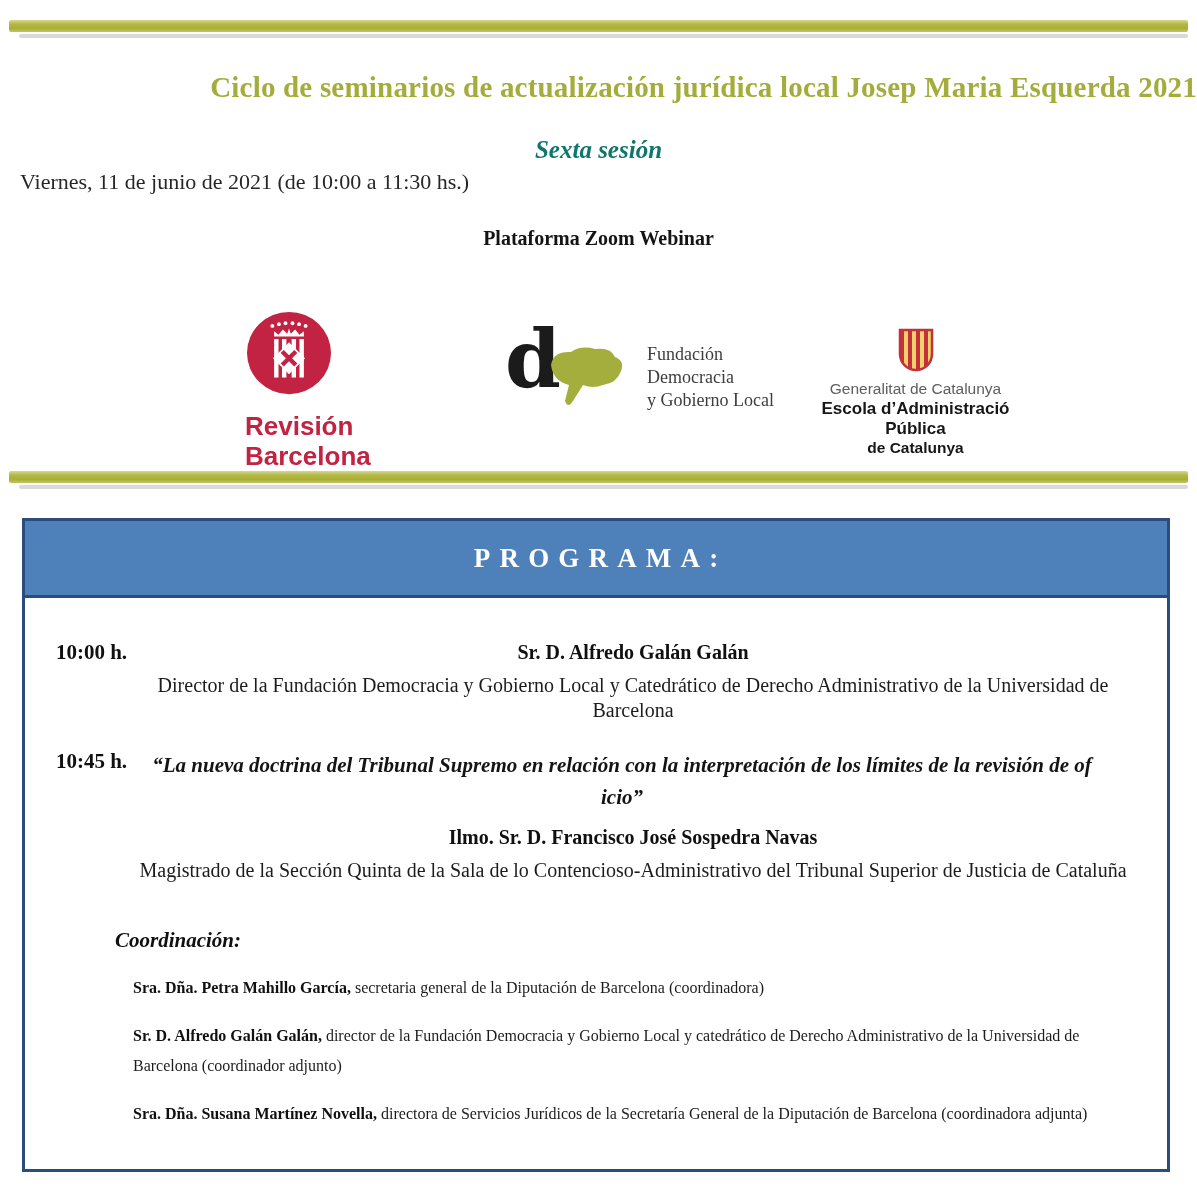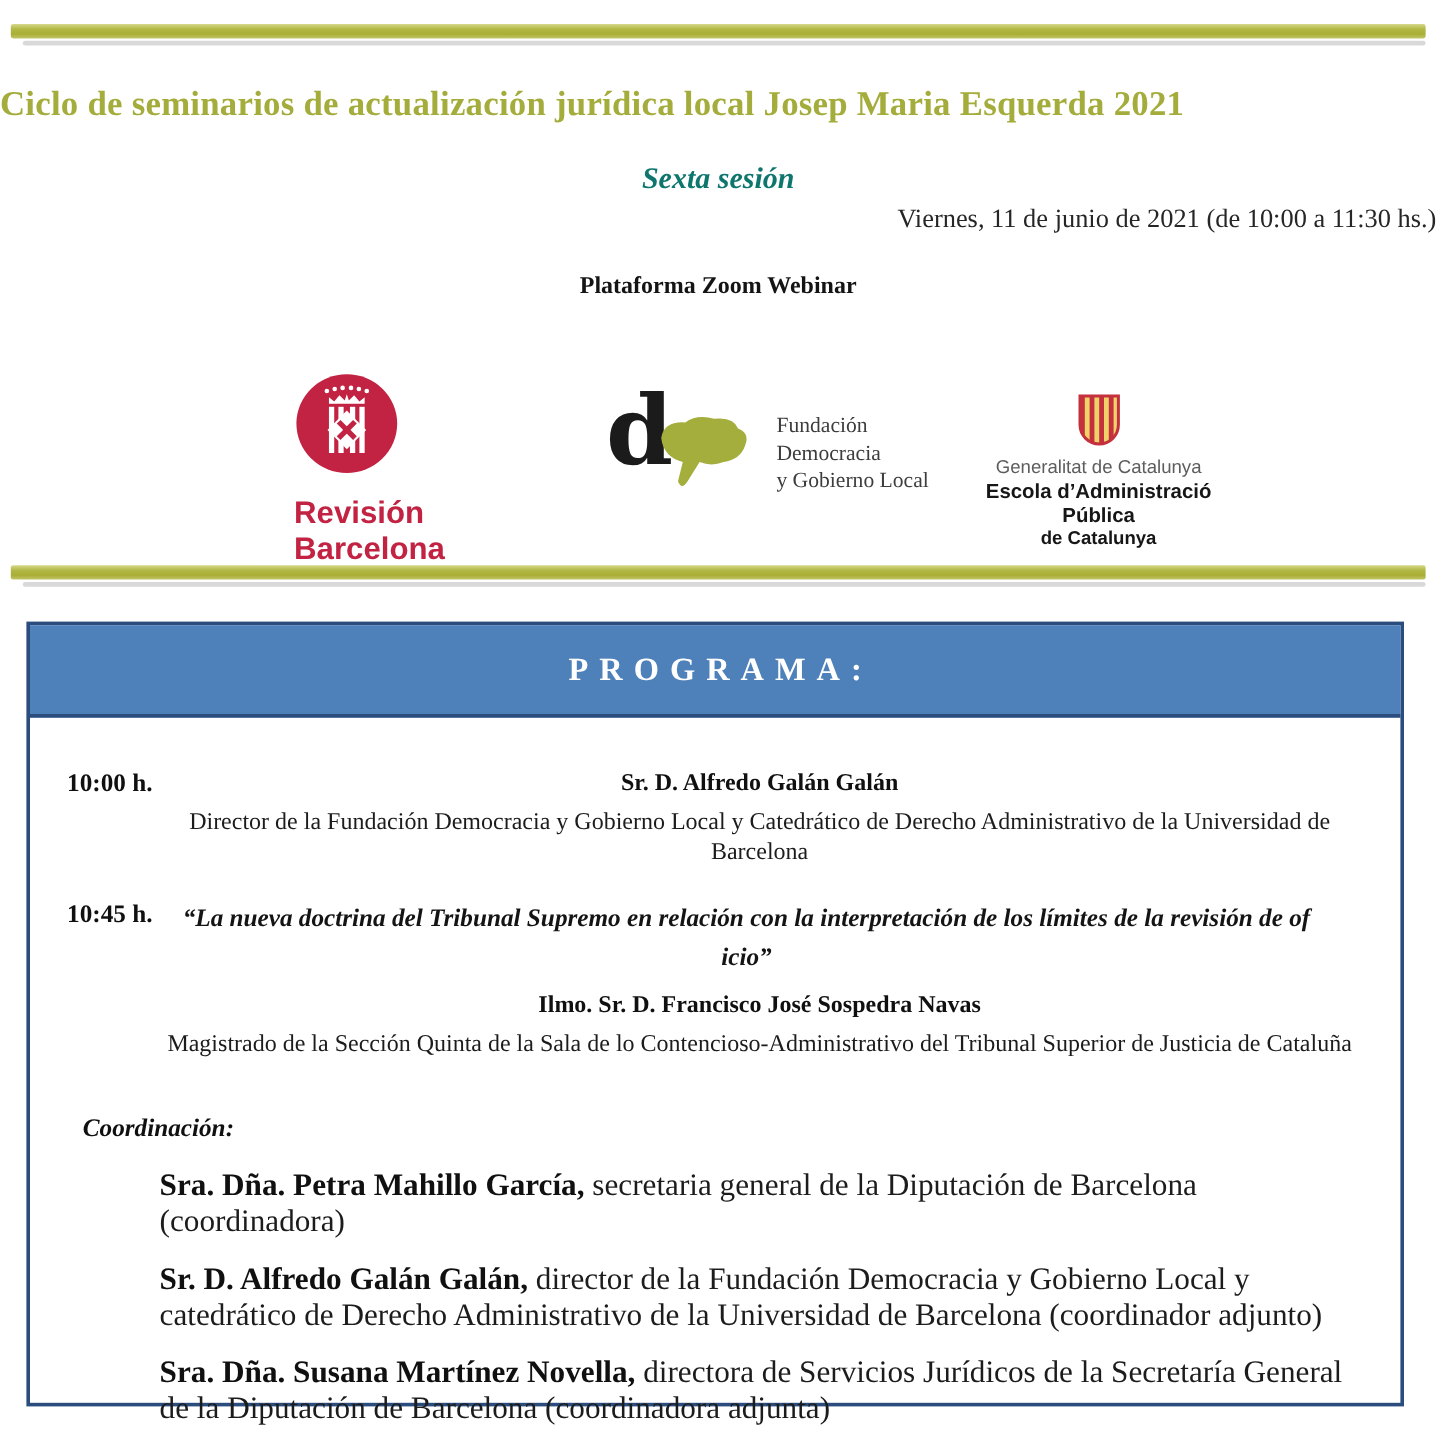--- a/index.html
+++ b/index.html
@@ -23,34 +23,34 @@
     height: 4px; margin-left: 10px; margin-top: 2px;
     background: #d9d9d9;
     border-radius: 2px;
   }
   #rule-top { top: 20px; }
   #rule-bottom { top: 471px; }
 
   
   .doc-title {
     position: absolute; top: 71px; left: 0; width: 100%;
-    text-align: left;
+    text-align: right;
     font-size: 29px; font-weight: bold;
     color: #a4ad3b;
     letter-spacing: 0.2px;
   }
   .session-title {
     position: absolute; top: 136px; left: 0; width: 100%;
     text-align: center;
     font-size: 25px; font-weight: bold; font-style: italic;
     color: #0f766e;
   }
   .date-line {
     position: absolute; top: 169px; left: 0; width: 100%;
-    text-align: right;
+    text-align: left;
     font-size: 22px; color: #262626; padding-left: 20px;
   }
   .platform-line {
     position: absolute; top: 227px; left: 0; width: 100%;
     text-align: center;
     font-size: 20px; font-weight: bold; color: #141414;
   }
 
   
   .logo-diputacio {
@@ -119,28 +119,28 @@
     font-size: 21px; font-weight: bold; font-style: italic;
     line-height: 32px; color: #141414;
     max-width: 968px;
     margin-bottom: 12px;
   }
   .prog-speaker { font-size: 20px; font-weight: bold; color: #101010; line-height: 25px; margin-bottom: 8px; }
   .prog-role { font-size: 20px; color: #1c1c1c; line-height: 25px; max-width: 1020px; }
 
   .coordination { margin-top: 44px; }
   .coord-heading {
-    padding-left: 44px;
+    padding-left: 90px;
     font-size: 21px; font-weight: bold; font-style: italic;
     line-height: 26px; color: #101010;
     margin-bottom: 20px;
   }
   .coord-entry {
     padding-left: 108px; max-width: 1105px;
-    font-size: 26px; line-height: 30px; color: #1c1c1c;
+    font-size: 16px; line-height: 30px; color: #1c1c1c;
     margin-top: 18px;
   }
   .coord-entry .coord-name { font-weight: bold; color: #101010; }
 </style>
 </head>
 <body>
 
 <div id="rule-top" class="rule">
   <div class="rule-olive"></div>
   <div class="rule-gray"></div>

